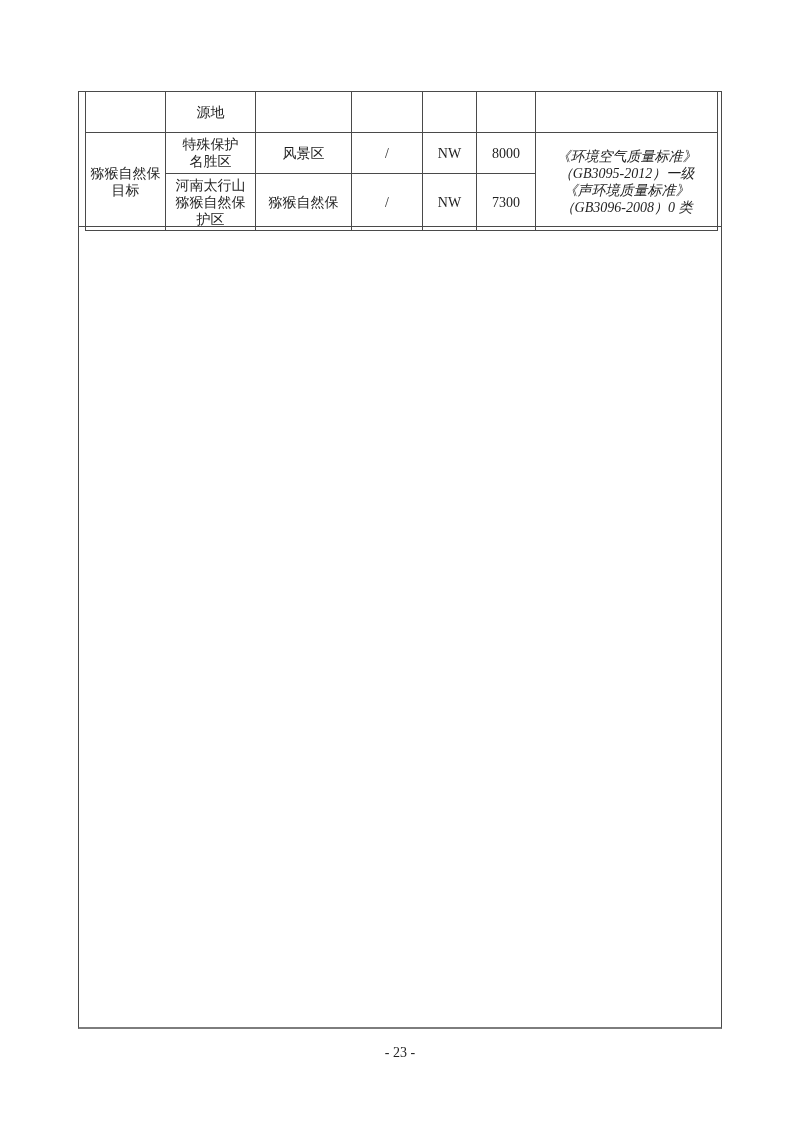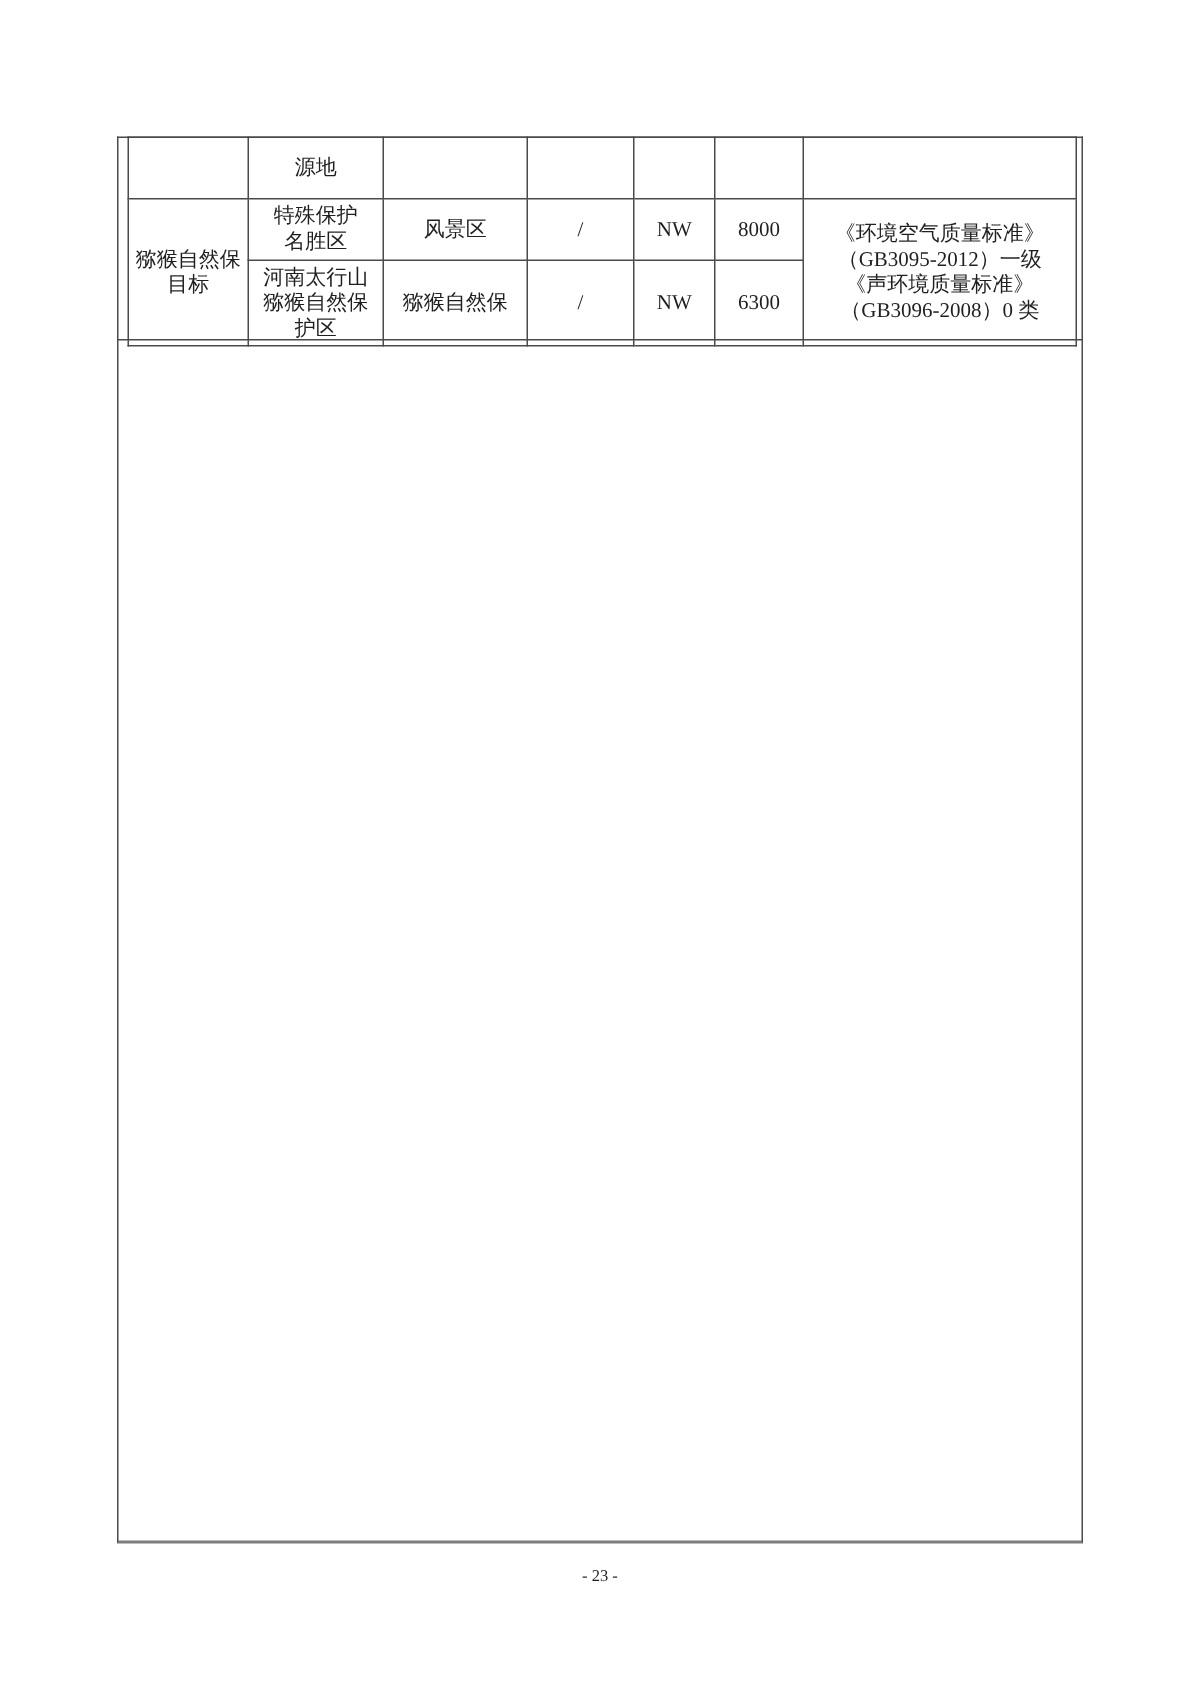--- a/index.html
+++ b/index.html
@@ -67,28 +67,29 @@
     white-space: pre-line;
   }
   td.lat {
     font-size: 15px;
     font-family: "Liberation Serif", "DejaVu Serif", serif;
   }
   td.standards {
     font-size: 13.5px;
     line-height: 20px;
     white-space: pre-line;
+    font-style: italic;
   }
   .page-number {
     position: absolute;
     left: 0;
     top: 1045px;
     width: 800px;
     text-align: center;
-    font-size: 11px;
+    font-size: 14px;
     color: #1f1f1f;
   }
 </style>
 </head>
 <body>
 
 <div class="page">
 
   <div class="outer-rect"></div>
   <div class="table-bottom-rule"></div>
@@ -128,21 +129,21 @@
 《声环境质量标准》
 （GB3096-2008）0 类</td>
         </tr>
         <tr class="r2">
           <td class="multiline">河南太行山
 猕猴自然保
 护区</td>
           <td>猕猴自然保</td>
           <td class="lat">/</td>
           <td class="lat">NW</td>
-          <td class="lat">6300</td>
+          <td class="lat">7300</td>
         </tr>
       </tbody>
     </table>
   </div>
 
   <div class="page-number">- 23 -</div>
 
 </div>
 
 </body></html>

